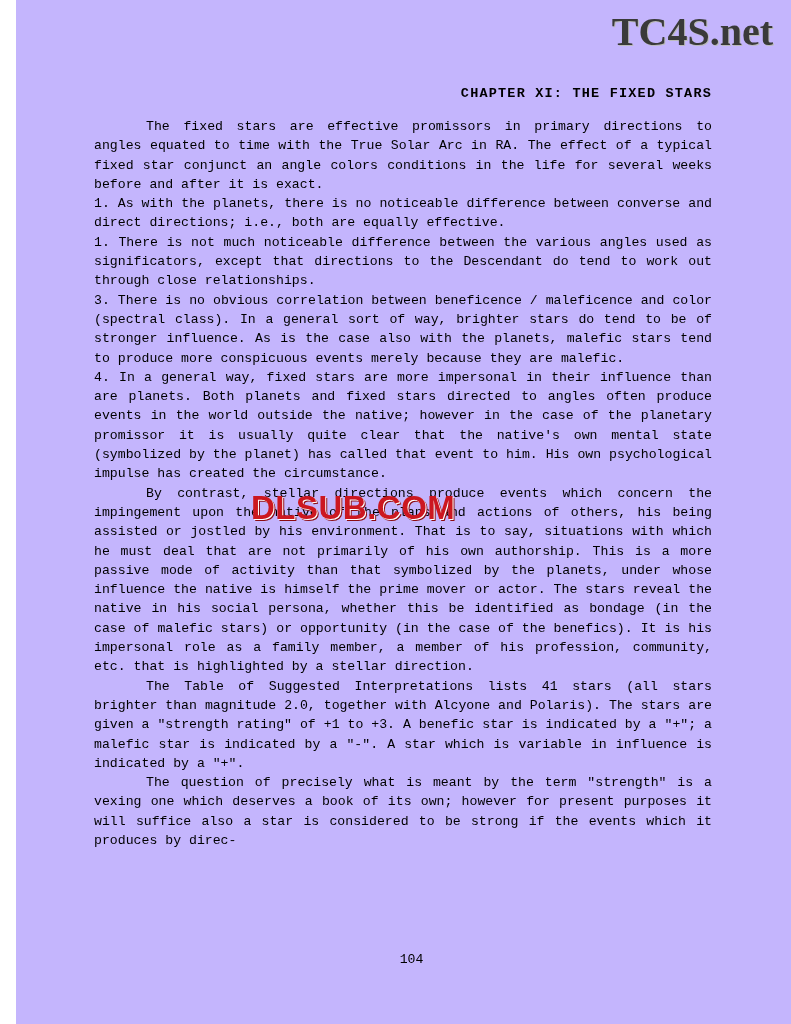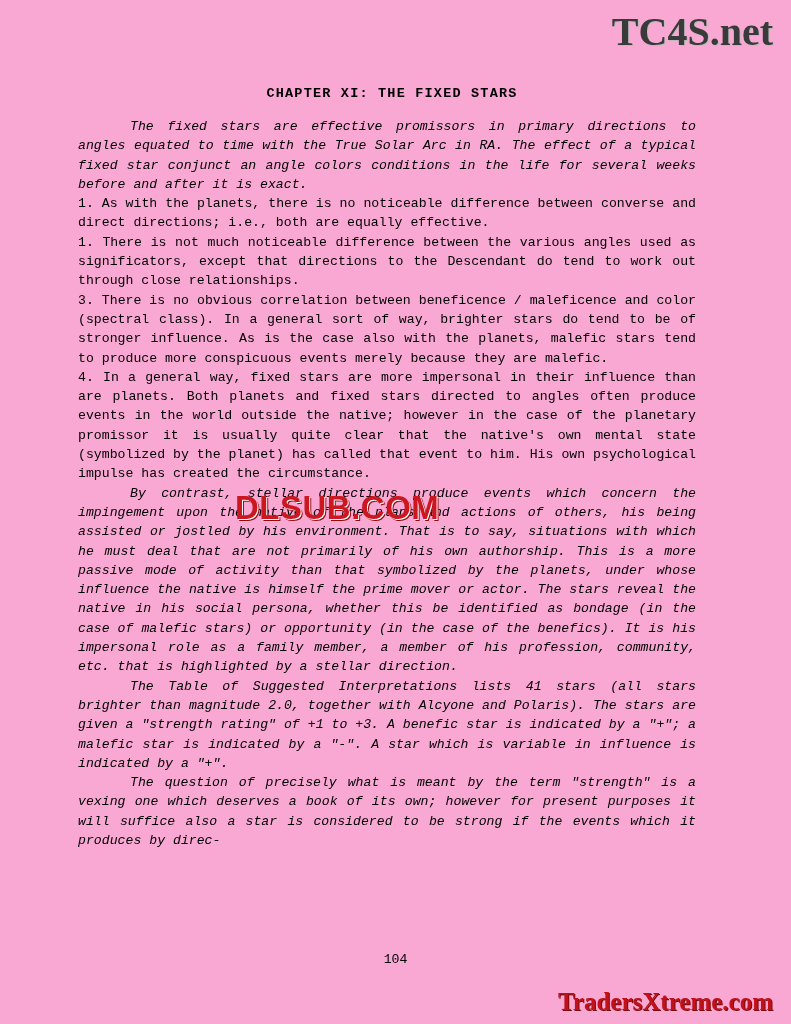--- a/index.html
+++ b/index.html
@@ -12,21 +12,22 @@
     height: 1024px;
     position: relative;
     overflow: hidden;
     font-family: "Liberation Mono", monospace;
     color: #000000;
   }
 
   .page {
     position: absolute;
     inset: 0;
-    background: #f9a8d4;
+    background: #c4b5fd;
+    margin-left: 16px;
   }
 
   
   .wm-top {
     position: absolute;
     top: 8px;
     right: 18px;
     font-family: "Liberation Serif", serif;
     font-weight: bold;
     font-size: 40px;
@@ -62,37 +63,36 @@
     left: 78px;
     top: 86px;
     width: 618px;
   }
 
   .chapter-title {
     font-family: "Liberation Mono", monospace;
     font-weight: bold;
     font-size: 13.5px;
     letter-spacing: 1.2px;
-    text-align: center;
+    text-align: right;
     margin: 0 0 16px 0;
     padding-left: 10px;
   }
 
   .para {
     font-size: 13.2px;
     line-height: 19.3px;
     letter-spacing: 0px;
     margin: 0;
     text-align: justify;
     text-justify: inter-character;
     white-space: normal;
   }
   .para.indent {
     text-indent: 52px;
-    font-style: italic;
   }
   .para.numbered {
     text-indent: 0;
   }
 
   .section-title {
     font-family: "Liberation Serif", serif;
     font-weight: bold;
     font-size: 14.5px;
     text-align: center;
@@ -131,15 +131,14 @@
 
     <p class="para indent">The Table of Suggested Interpretations lists 41 stars (all stars brighter than magnitude 2.0, together with Alcyone and Polaris).  The stars are given a "strength rating" of +1 to +3. A benefic star is indicated by a "+"; a malefic star is indicated by a "-".  A star which is variable in influence is indicated by a "+".</p>
     <p class="para indent">The question of precisely what is meant by the term "strength" is a vexing one which deserves a book of its own; however for present purposes it will suffice also a star is considered to be strong if the events which it produces by direc-</p>
 
   </div>
 
   <div class="wm-center">DLSUB.COM</div>
 
   <div class="page-number">104</div>
 
-  <div class="wm-bottom">TradersXtreme.com</div>
 
 </div>
 
 </body></html>

